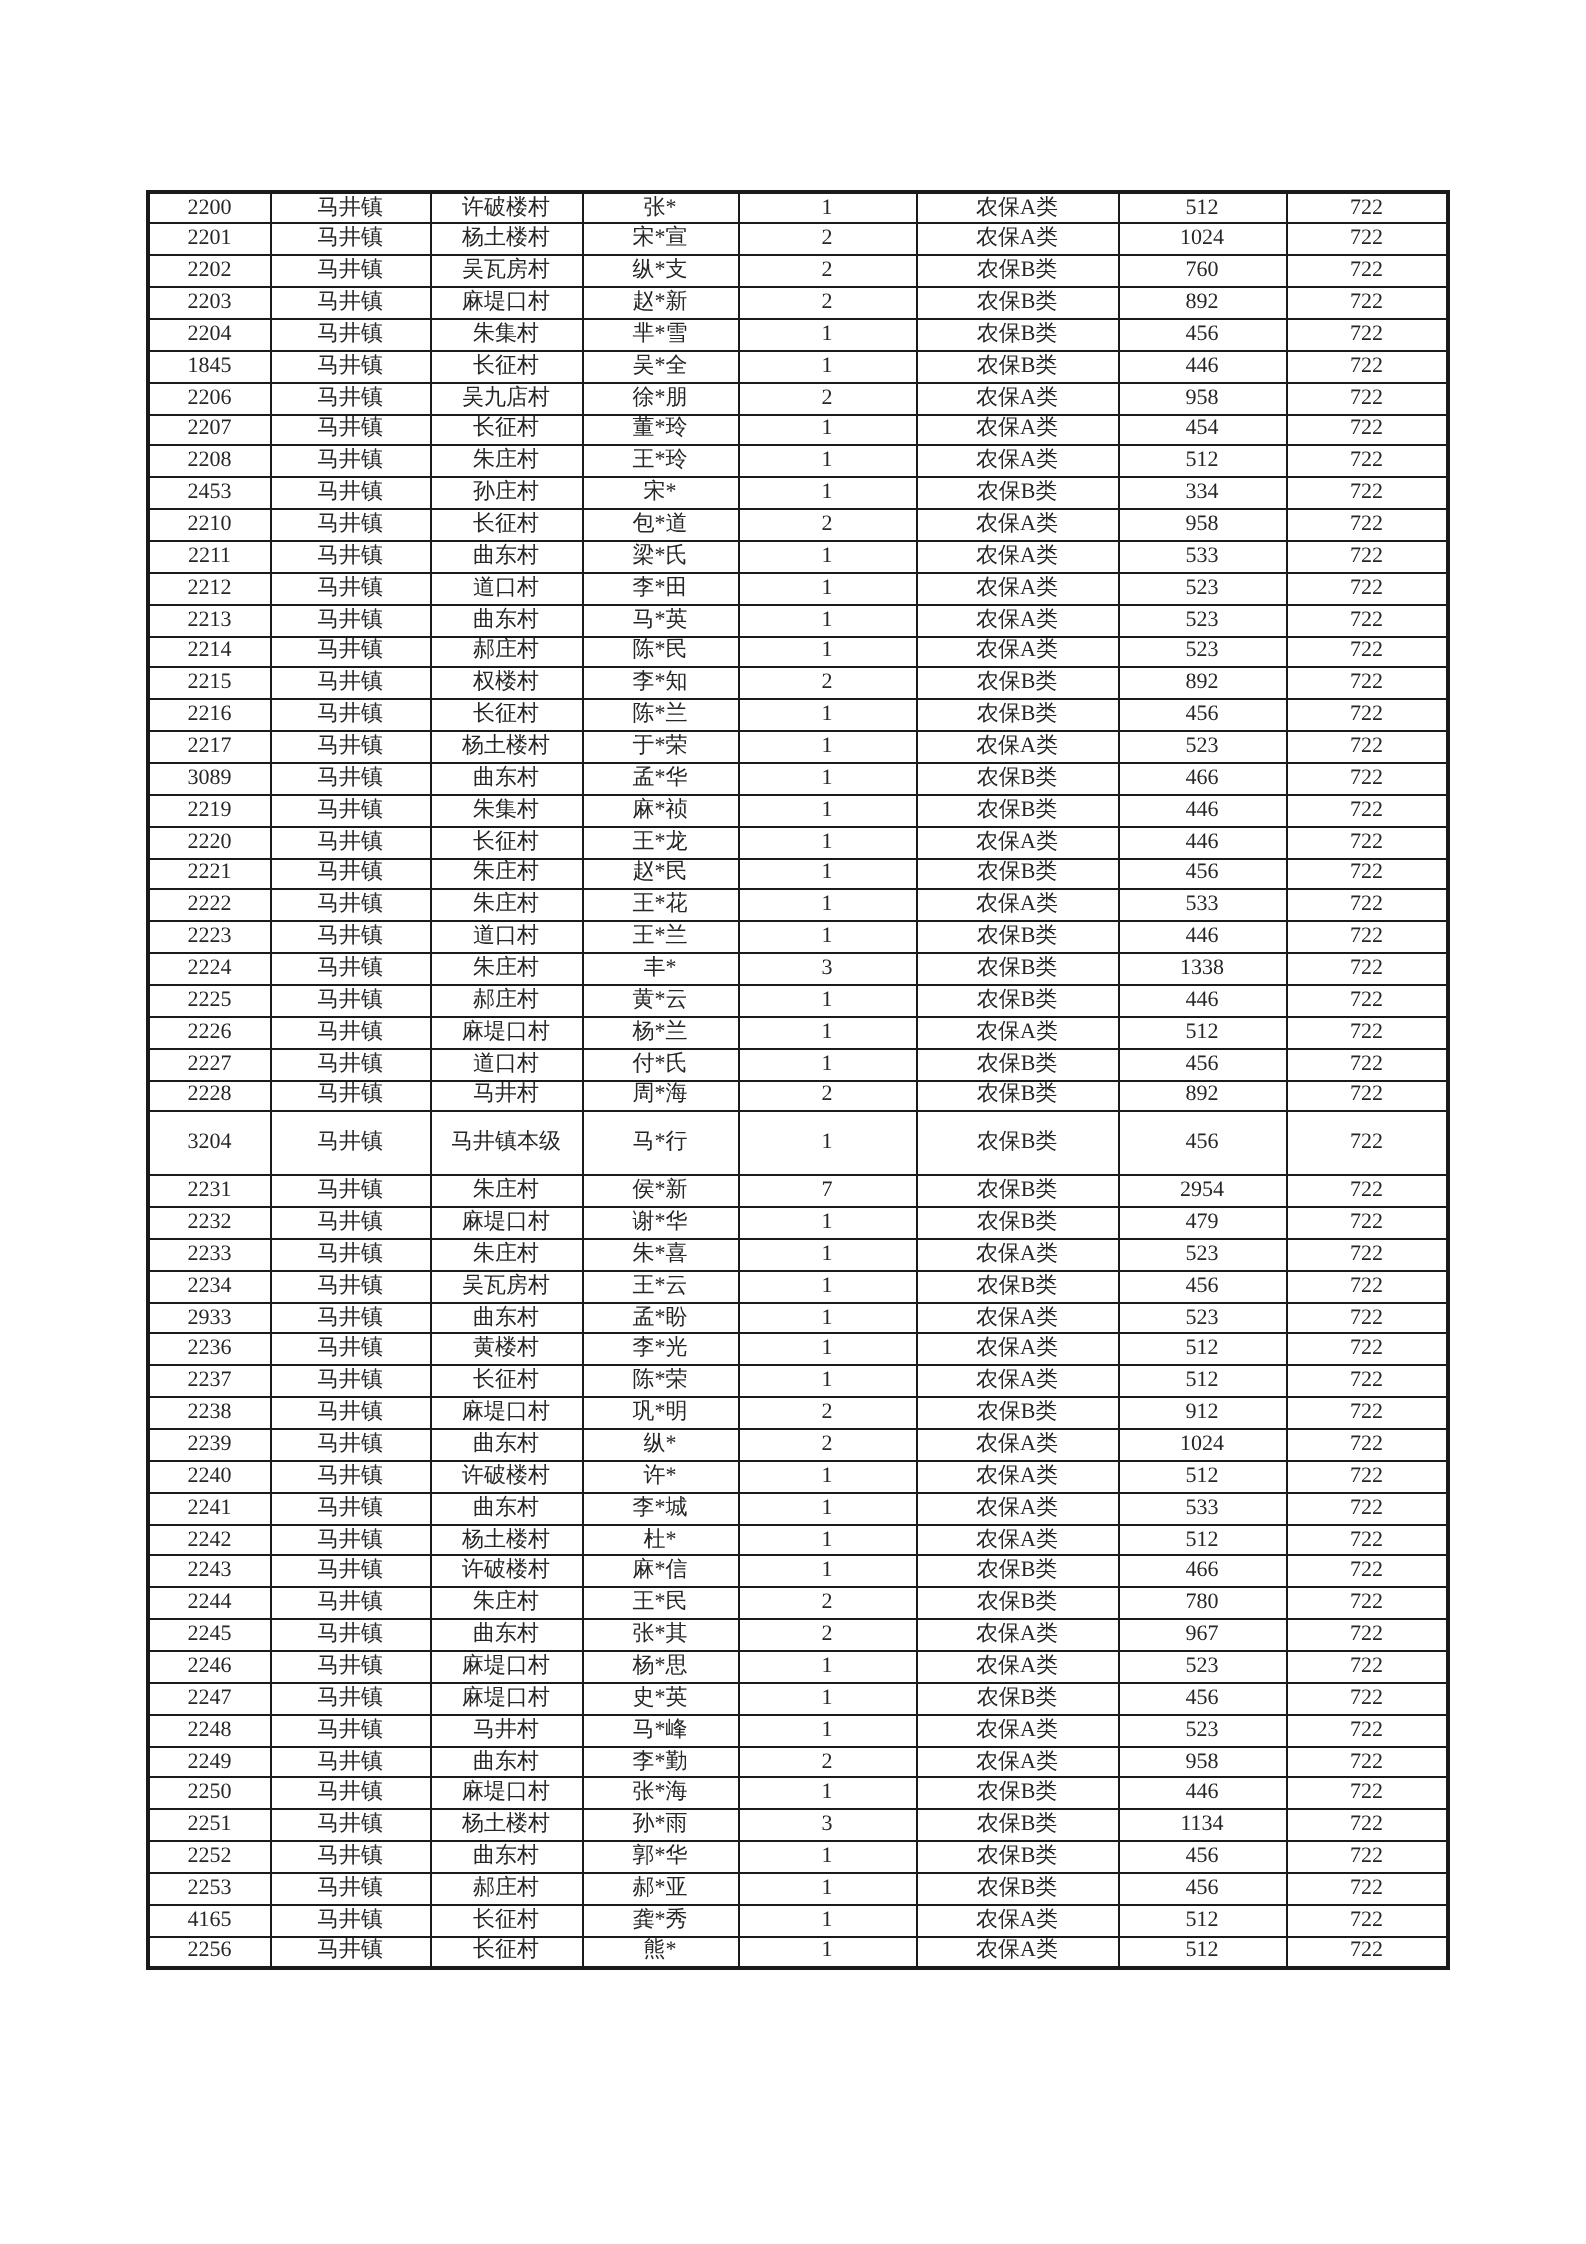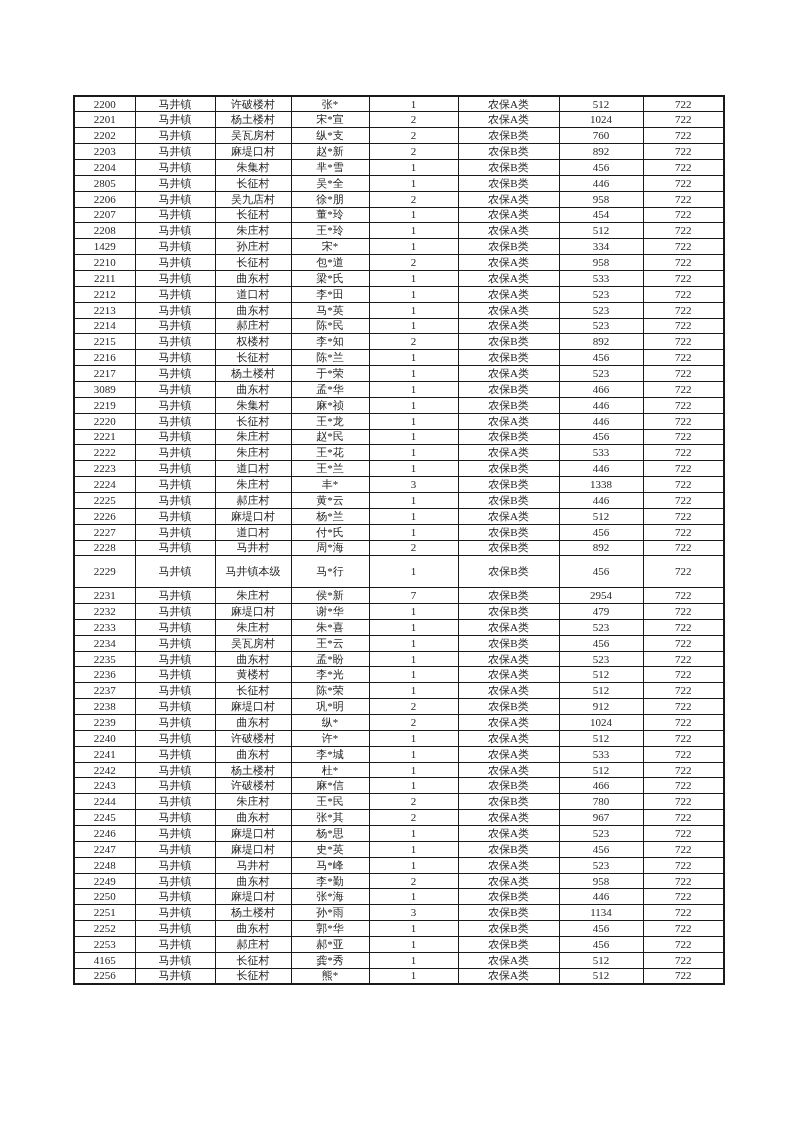--- a/index.html
+++ b/index.html
@@ -114,21 +114,21 @@
           <td>2204</td>
           <td>马井镇</td>
           <td>朱集村</td>
           <td>芈*雪</td>
           <td>1</td>
           <td>农保B类</td>
           <td>456</td>
           <td>722</td>
         </tr>
         <tr>
-          <td>2805</td>
+          <td>1845</td>
           <td>马井镇</td>
           <td>长征村</td>
           <td>吴*全</td>
           <td>1</td>
           <td>农保B类</td>
           <td>446</td>
           <td>722</td>
         </tr>
         <tr>
           <td>2206</td>
@@ -154,21 +154,21 @@
           <td>2208</td>
           <td>马井镇</td>
           <td>朱庄村</td>
           <td>王*玲</td>
           <td>1</td>
           <td>农保A类</td>
           <td>512</td>
           <td>722</td>
         </tr>
         <tr>
-          <td>1429</td>
+          <td>2453</td>
           <td>马井镇</td>
           <td>孙庄村</td>
           <td>宋*</td>
           <td>1</td>
           <td>农保B类</td>
           <td>334</td>
           <td>722</td>
         </tr>
         <tr>
           <td>2210</td>
@@ -354,21 +354,21 @@
           <td>2228</td>
           <td>马井镇</td>
           <td>马井村</td>
           <td>周*海</td>
           <td>2</td>
           <td>农保B类</td>
           <td>892</td>
           <td>722</td>
         </tr>
         <tr class="tall">
-          <td>2229</td>
+          <td>3204</td>
           <td>马井镇</td>
           <td>马井镇本级</td>
           <td>马*行</td>
           <td>1</td>
           <td>农保B类</td>
           <td>456</td>
           <td>722</td>
         </tr>
         <tr>
           <td>2231</td>
@@ -404,21 +404,21 @@
           <td>2234</td>
           <td>马井镇</td>
           <td>吴瓦房村</td>
           <td>王*云</td>
           <td>1</td>
           <td>农保B类</td>
           <td>456</td>
           <td>722</td>
         </tr>
         <tr>
-          <td>2235</td>
+          <td>2933</td>
           <td>马井镇</td>
           <td>曲东村</td>
           <td>孟*盼</td>
           <td>1</td>
           <td>农保A类</td>
           <td>523</td>
           <td>722</td>
         </tr>
         <tr>
           <td>2236</td>

